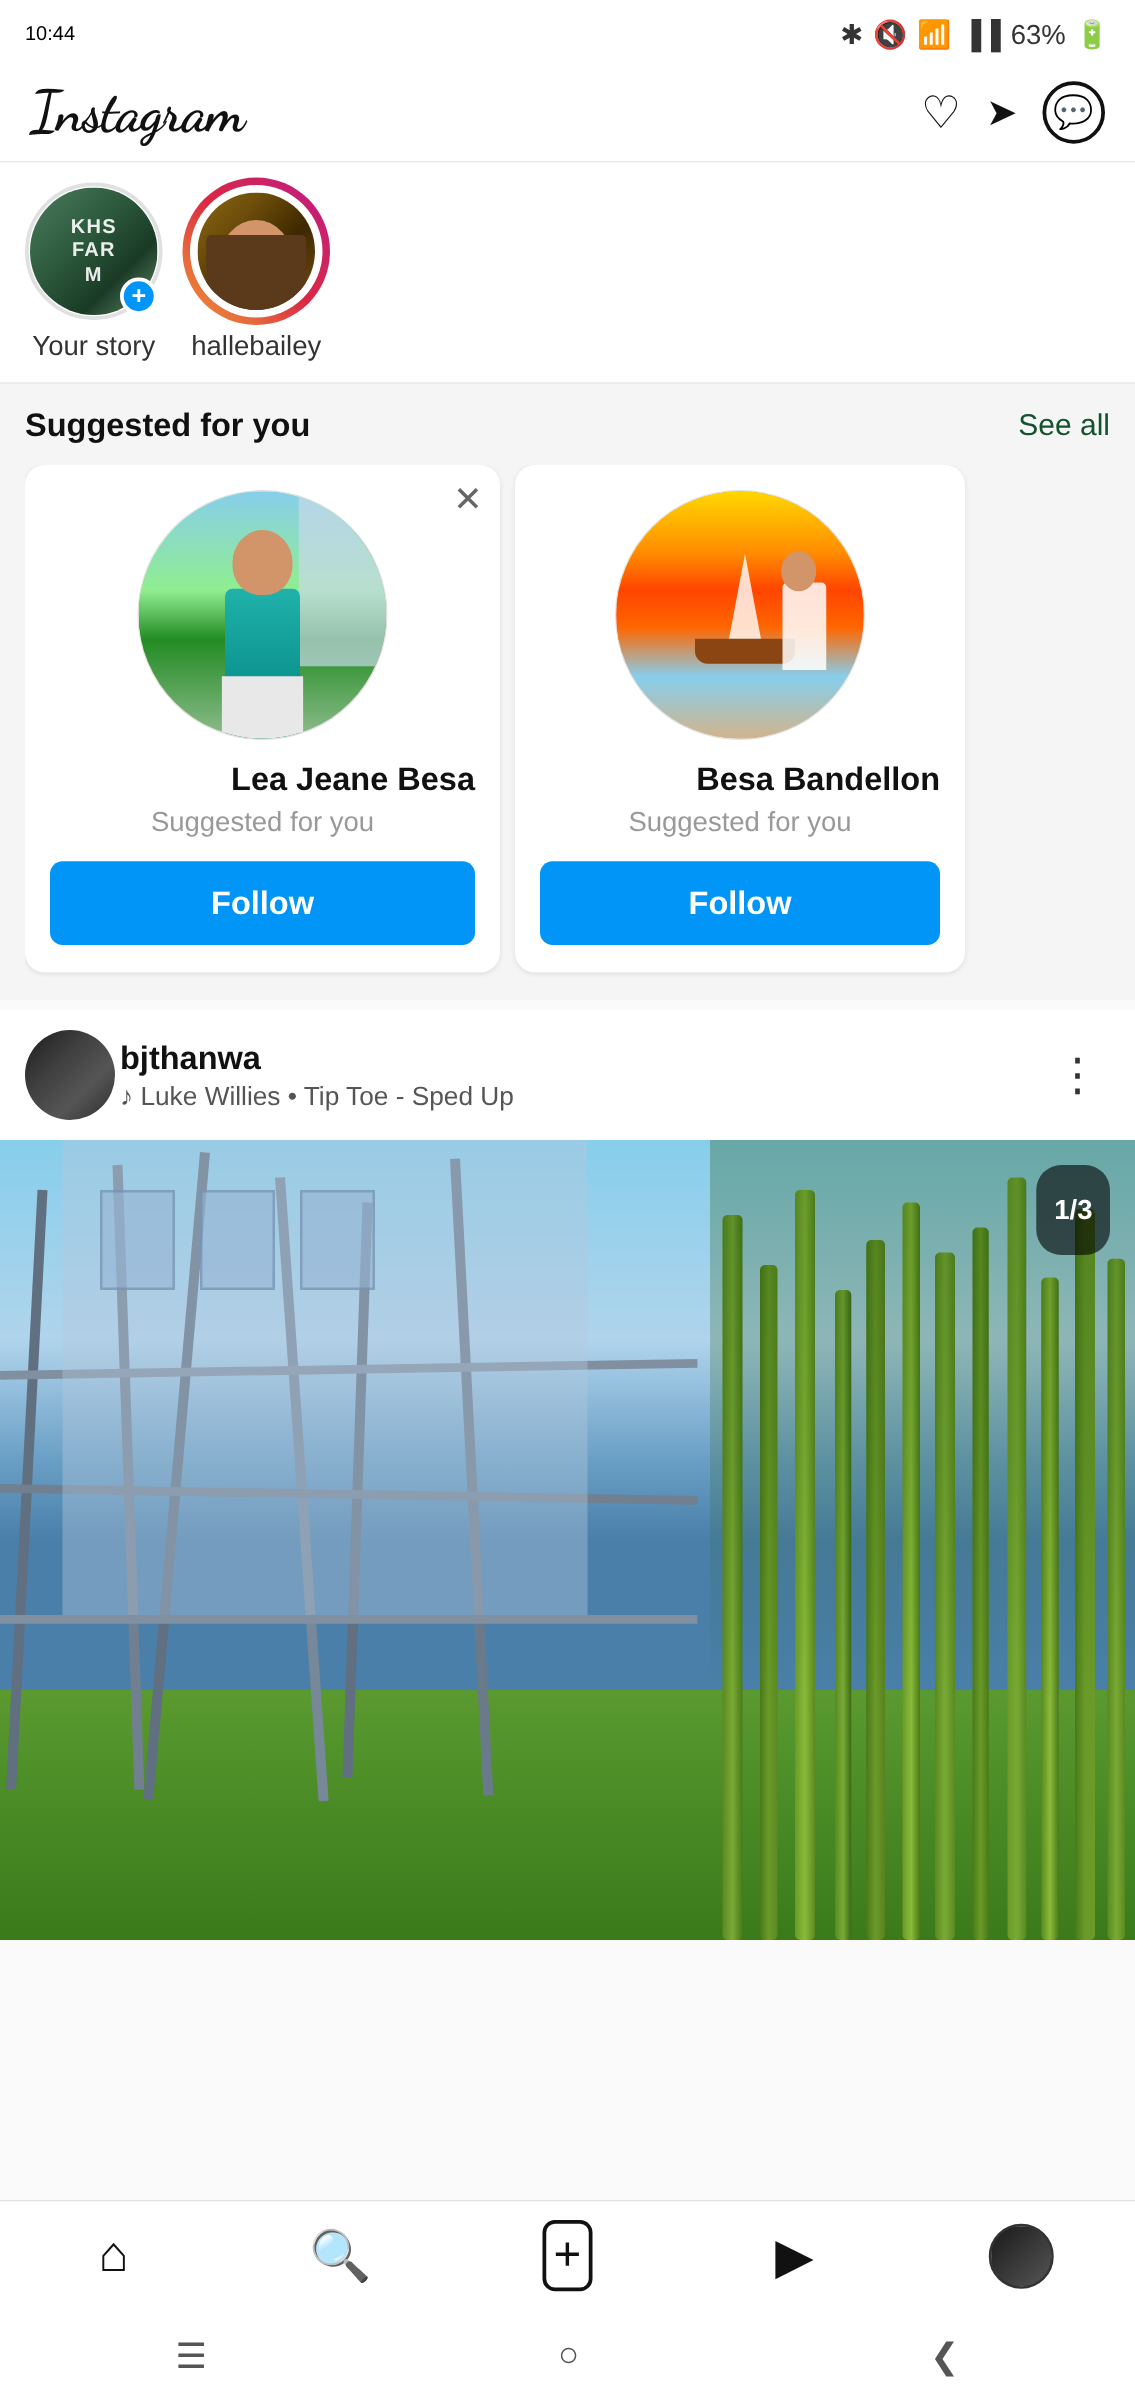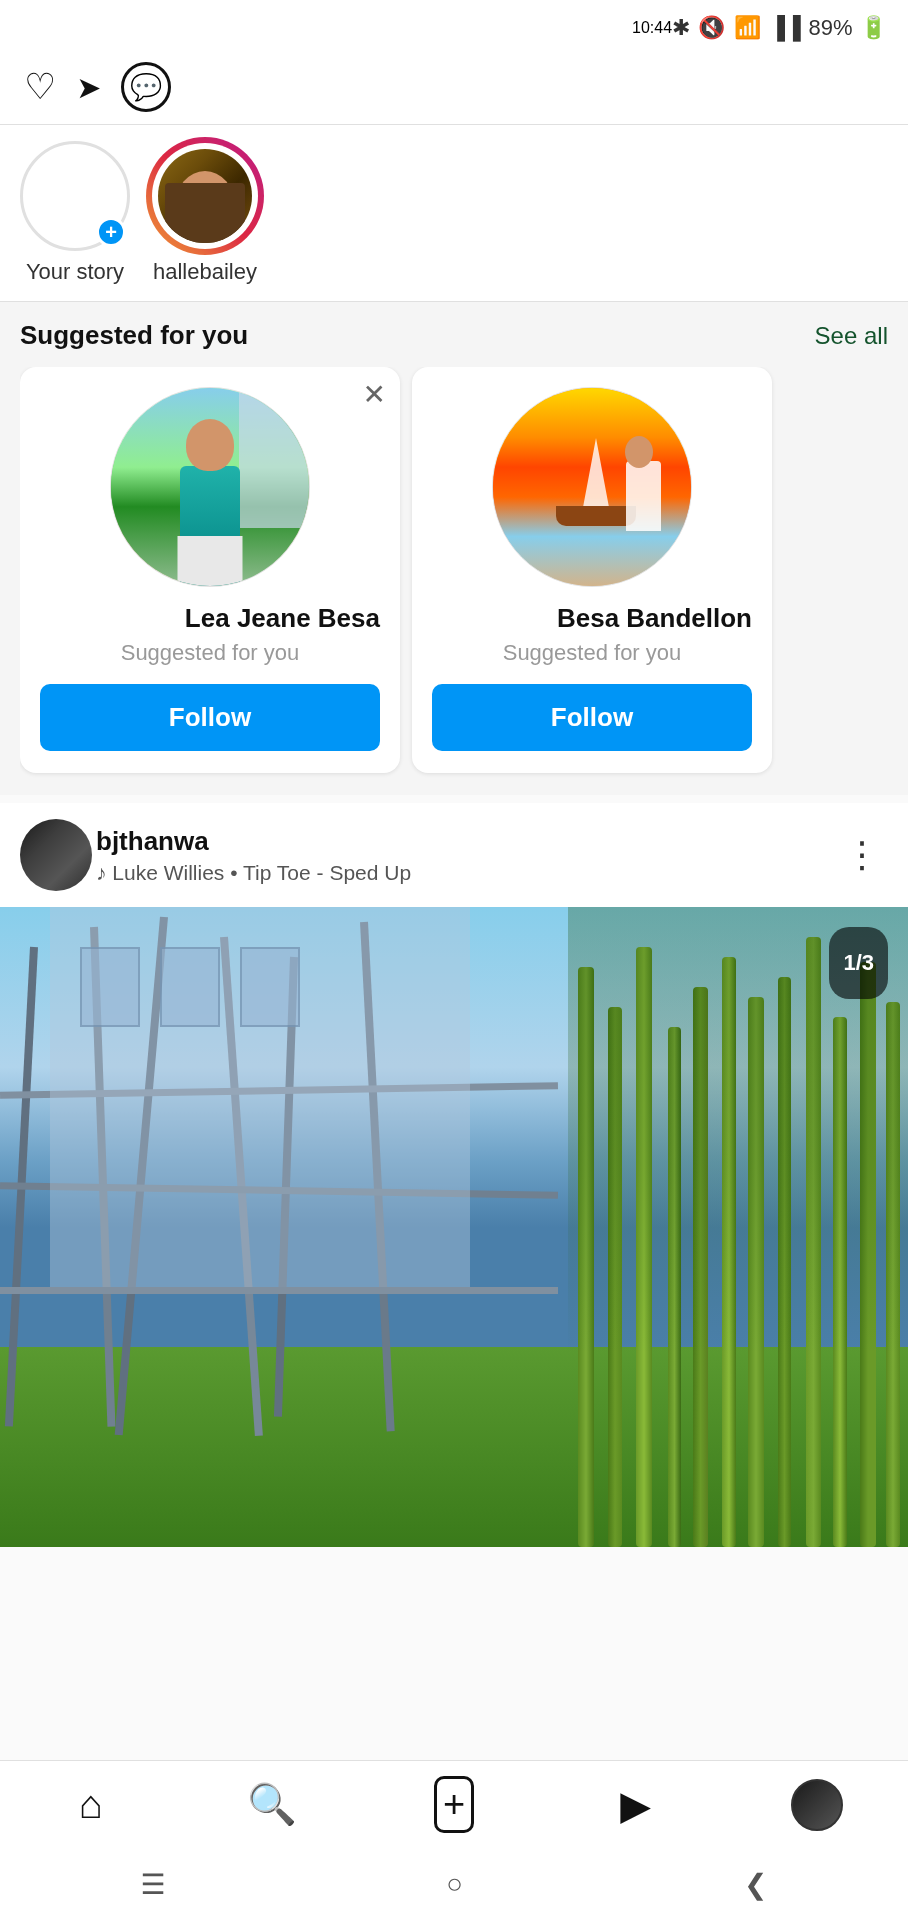--- a/index.html
+++ b/index.html
@@ -11,21 +11,21 @@
       background: #fafafa;
       overflow-x: hidden;
       position: relative;
     }
 
     
     .status-bar {
       background: white;
       padding: 8px 20px 4px;
       display: flex;
-      justify-content: flex-end;
+      justify-content: space-between;
       align-items: center;
       height: 52px;
     }
     .status-right {
       display: flex;
       align-items: center;
       gap: 8px;
       font-size: 22px;
       color: #333;
     }
@@ -376,38 +376,44 @@
 </head>
 <body>
 
 <div class="status-bar">
   <span>10:44</span>
   <div class="status-right">
     <span>✱</span>
     <span>🔇</span>
     <span>📶</span>
     <span>▐▐</span>
-    <span>89%</span>
+    <span>63%</span>
     <span>🔋</span>
   </div>
 </div>
 
 <div class="header">
+  <div class="instagram-logo">Instagram</div>
   <div class="header-icons">
     <span class="header-icon">♡</span>
     <span class="header-icon" style="font-size:30px;">➤</span>
     <span class="header-icon" style="border: 3px solid #111; border-radius: 50%; width:50px; height:50px; display:flex; align-items:center; justify-content:center; font-size:26px;">💬</span>
   </div>
 </div>
 
 <div class="stories-section">
 
   <div class="story-item">
     <div class="story-avatar-wrap">
       <div class="story-ring"></div>
+      <div class="story-avatar your-story">
+        <div class="your-story-bg">
+          <span style="font-size:16px;color:rgba(255,255,255,0.9);text-align:center;padding:4px;line-height:1.2;">KHS<br>FAR<br>M</span>
+        </div>
+      </div>
       <div class="add-badge">+</div>
     </div>
     <span class="story-label">Your story</span>
   </div>
 
   <div class="story-item">
     <div class="story-avatar-wrap">
       <div class="story-ring-gradient"></div>
       <div class="story-ring-white"></div>
       <div class="story-avatar" style="inset:8px; z-index:2;">

